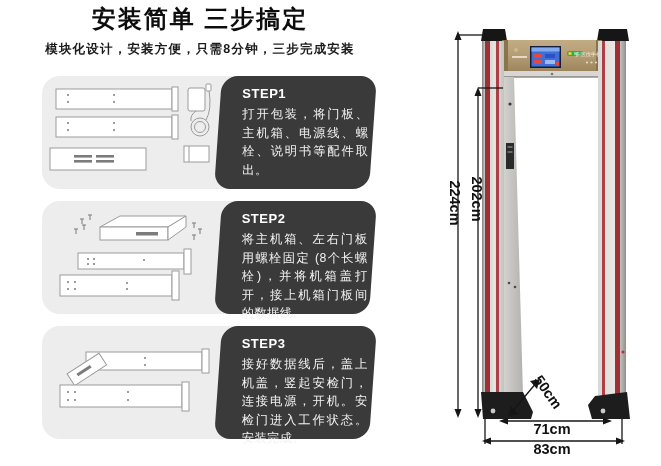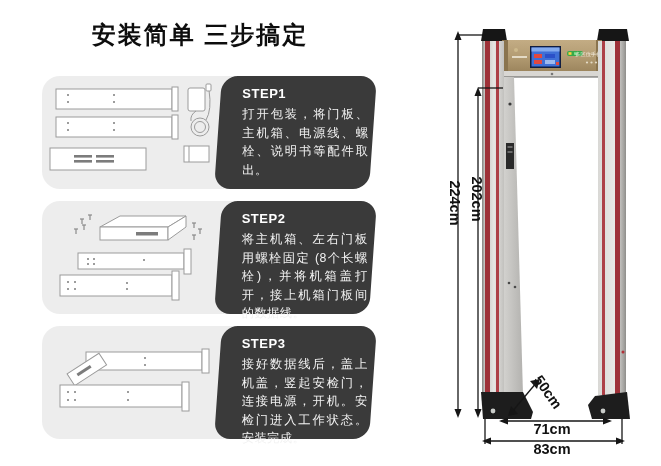--- a/index.html
+++ b/index.html
@@ -1,20 +1,20 @@
 <!DOCTYPE html>
 <html><head>
 <meta charset="utf-8">
 <style>
   html,body{margin:0;padding:0;}
   body{font-family:"Liberation Sans","DejaVu Sans",sans-serif;background:#ffffff;}
   .stage{position:relative;width:661px;height:466px;background:#ffffff;overflow:hidden;}
 
   
-  .head{position:absolute;left:30px;top:20px;width:340px;text-align:center;}
+  .head{position:absolute;left:30px;top:4px;width:340px;text-align:center;}
   .title{font-size:24px;font-weight:900;color:#0d0d0d;letter-spacing:2px;line-height:30px;}
   .subtitle{margin-top:7px;font-size:12.5px;font-weight:700;color:#1c1c1c;letter-spacing:1.2px;}
 
   .cards{position:absolute;left:42px;top:76px;width:331px;}
   .card{position:relative;height:113px;margin-bottom:12px;}
   .card-light{position:absolute;left:0;top:0;width:208px;height:100%;background:#ededed;border-radius:18px;}
   .card-dark{position:absolute;left:176px;top:0;width:155px;height:100%;background:#3a3a3a;border-radius:16px;transform:skewX(-4deg);transform-origin:50% 50%;}
   .card-dark-inner{transform:skewX(4deg);padding:10px 10px 0 24px;color:#f2f2f2;}
   .step-label{font-size:13px;font-weight:800;letter-spacing:.5px;margin-bottom:4px;color:#ffffff;}
   .step-text{font-size:12.3px;line-height:18.5px;letter-spacing:.4px;width:126px;text-align:justify;}
@@ -25,20 +25,21 @@
   svg text.dim{font-family:"Liberation Sans","DejaVu Sans",sans-serif;font-size:14.5px;font-weight:700;fill:#111111;}
   svg text.micro{font-family:"Liberation Sans","DejaVu Sans",sans-serif;font-size:5.2px;fill:#f6f1e4;}
 </style>
 </head>
 <body>
 
 <div class="stage">
 
   <div class="head">
     <div class="title">安装简单 三步搞定</div>
+    <div class="subtitle">模块化设计，安装方便，只需8分钟，三步完成安装</div>
   </div>
 
   <div class="cards">
 
     <div class="card">
       <div class="card-light">
         <svg class="illus" width="180" height="105" viewBox="0 0 180 105">
           <g stroke="#9b9b9b" fill="#ffffff" stroke-width="1">
             <rect x="8" y="9" width="116" height="20"></rect>
             <rect x="124" y="7" width="6" height="24"></rect>

